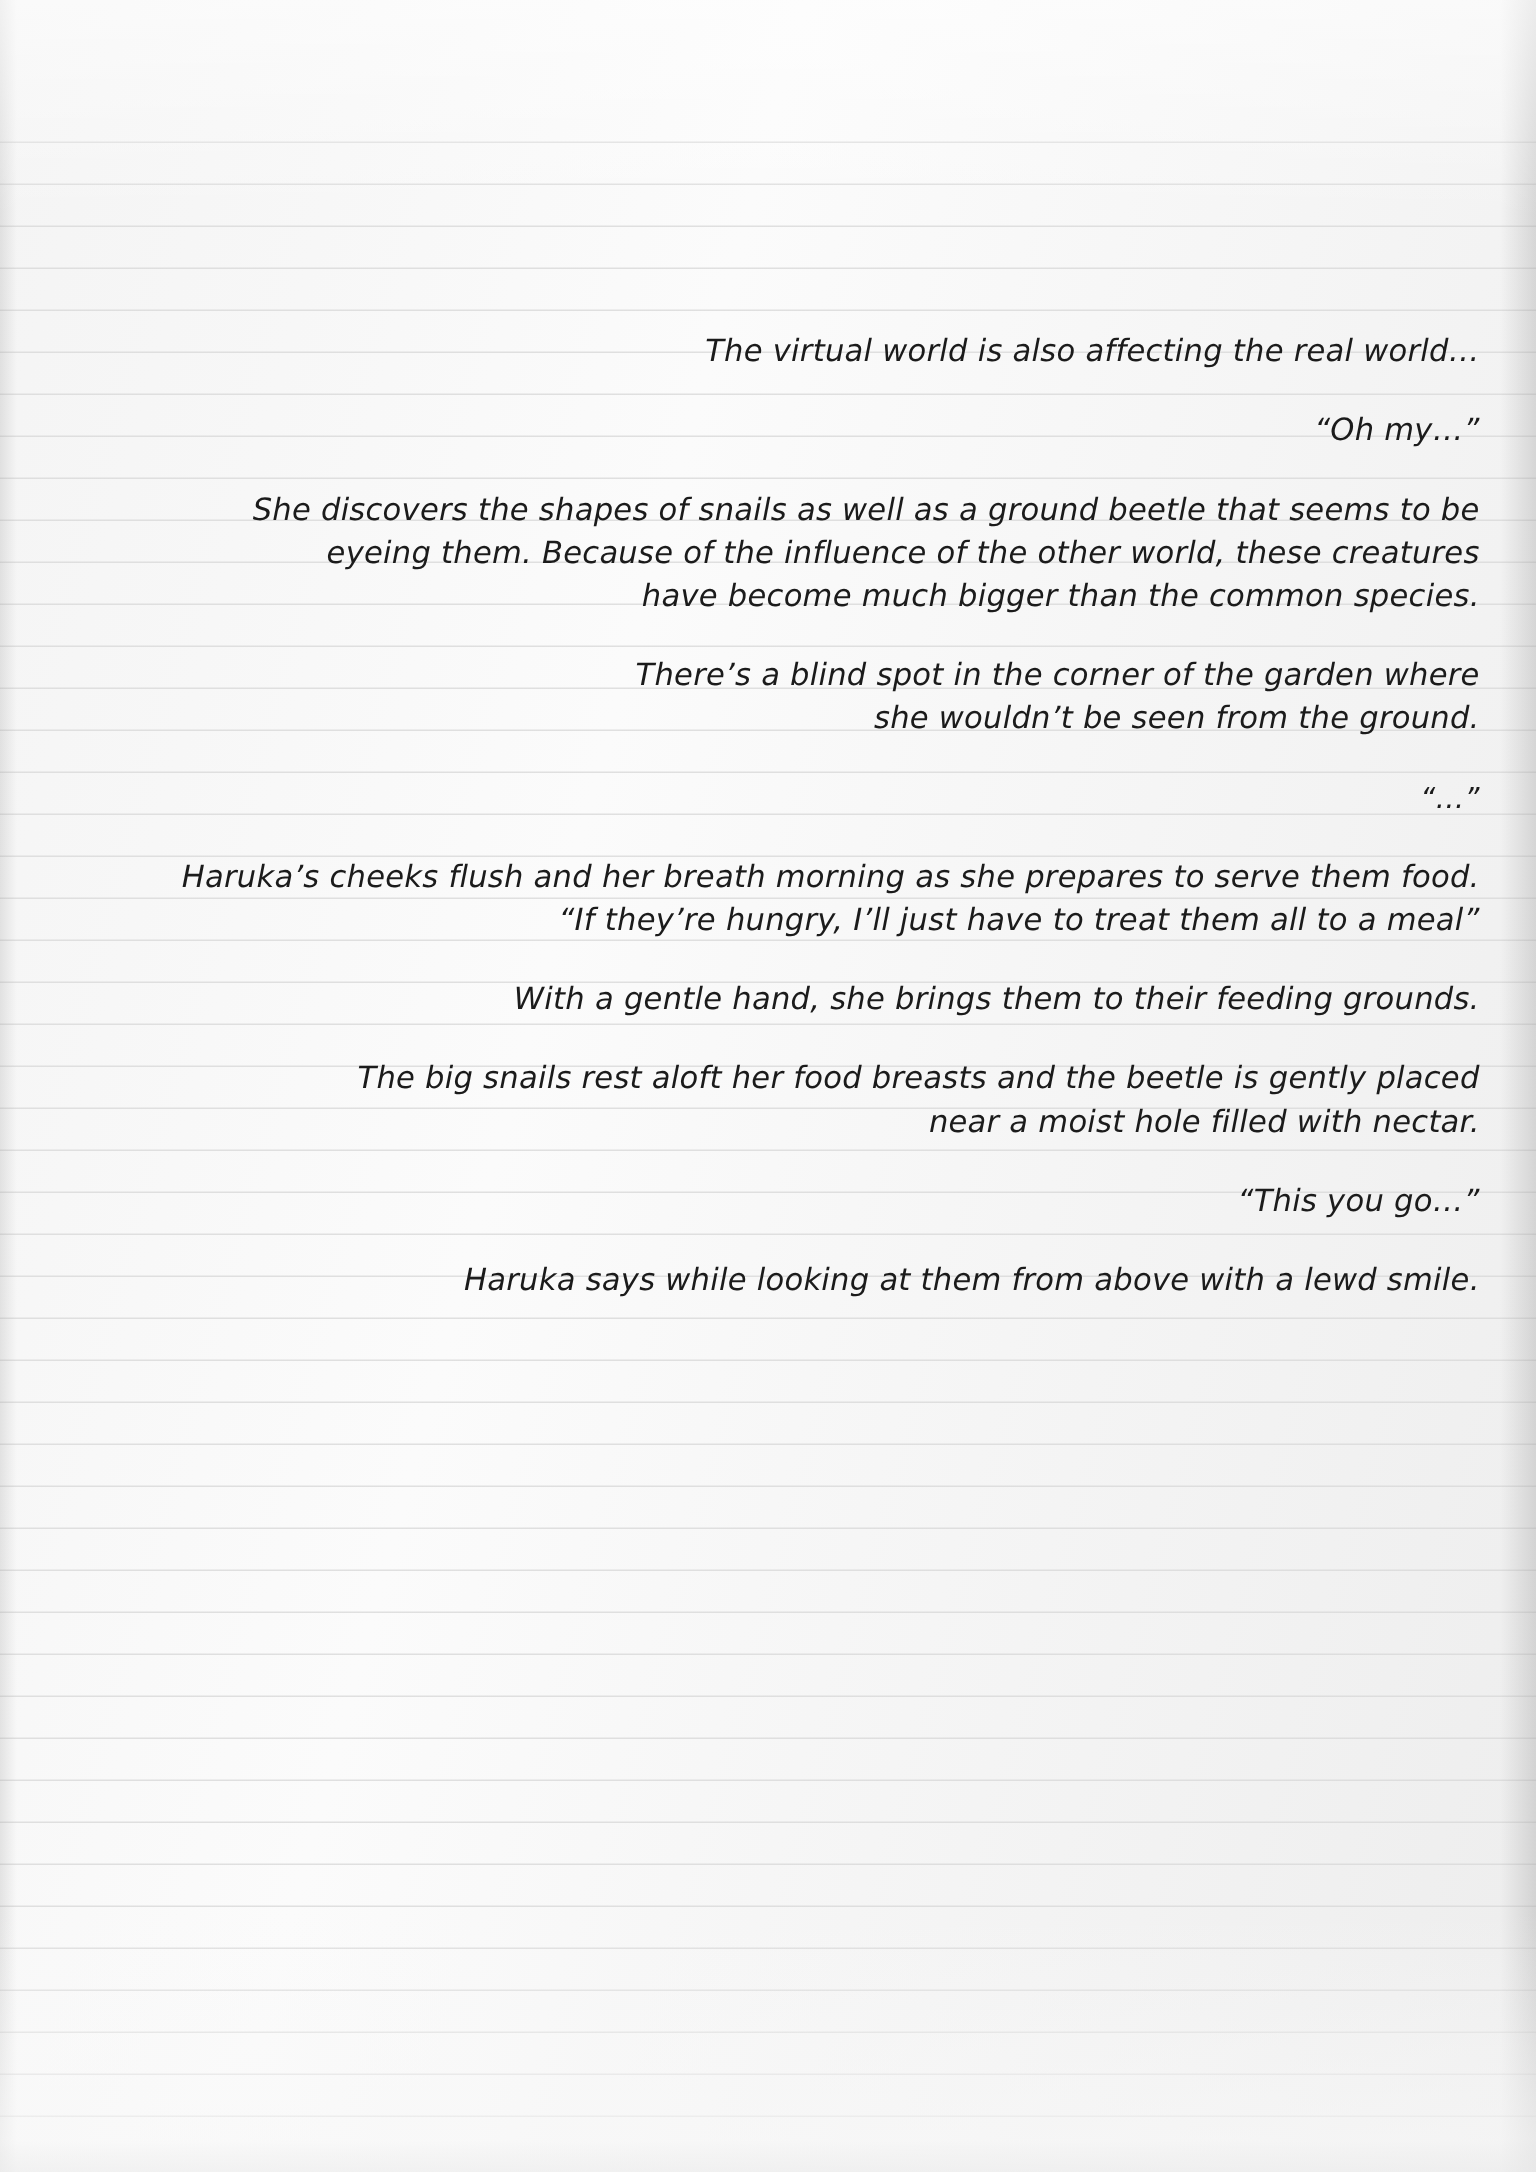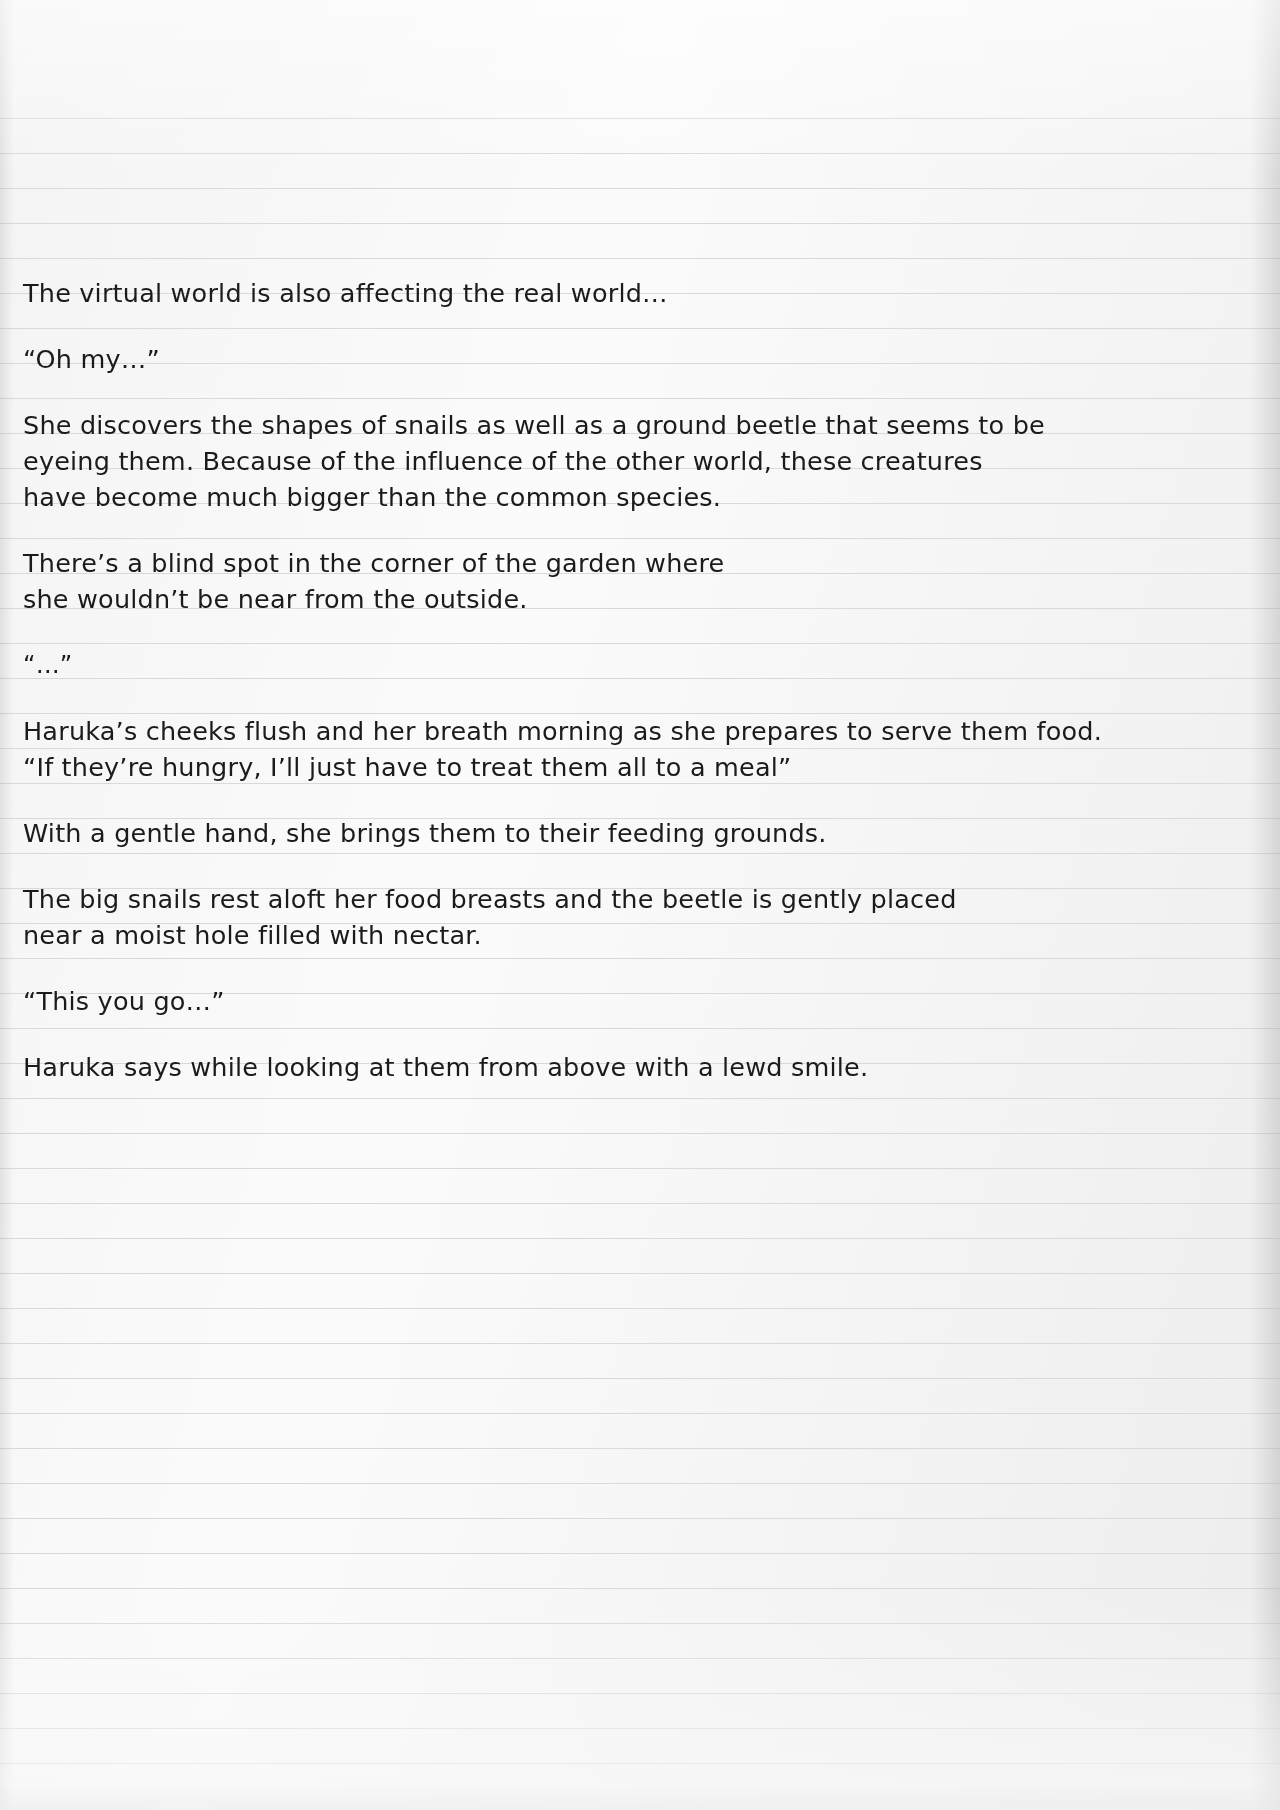--- a/index.html
+++ b/index.html
@@ -82,22 +82,24 @@
     width: 1210px;
     z-index: 4;
   }
 
   .para {
     margin: 0 0 30px 0;
     font-family: "DejaVu Sans", sans-serif;
     font-size: 25.5px;
     line-height: 36px;
     color: #1b1b1b;
+    font-style: italic;
     letter-spacing: 0.2px;
     white-space: pre-line;
+    text-align: right;
   }
   .para:last-child { margin-bottom: 12px; }
   .para.small { font-size: 24px; }
 </style>
 </head>
 <body>
 
 <div id="page">
 
   <div id="rules">
@@ -155,21 +157,21 @@
   <div class="edge-right"></div>
   <div class="edge-bottom"></div>
 
   <div id="text-body">
     <p class="para">The virtual world is also affecting the real world…</p>
     <p class="para">“Oh my…”</p>
     <p class="para">She discovers the shapes of snails as well as a ground beetle that seems to be
 eyeing them. Because of the influence of the other world, these creatures
 have become much bigger than the common species.</p>
     <p class="para">There’s a blind spot in the corner of the garden where
-she wouldn’t be near from the outside.</p>
+she wouldn’t be seen from the ground.</p>
     <p class="para small">“…”</p>
     <p class="para">Haruka’s cheeks flush and her breath morning as she prepares to serve them food.
 “If they’re hungry, I’ll just have to treat them all to a meal”</p>
     <p class="para">With a gentle hand, she brings them to their feeding grounds.</p>
     <p class="para">The big snails rest aloft her food breasts and the beetle is gently placed
 near a moist hole filled with nectar.</p>
     <p class="para">“This you go…”</p>
     <p class="para">Haruka says while looking at them from above with a lewd smile.</p>
   </div>
 

